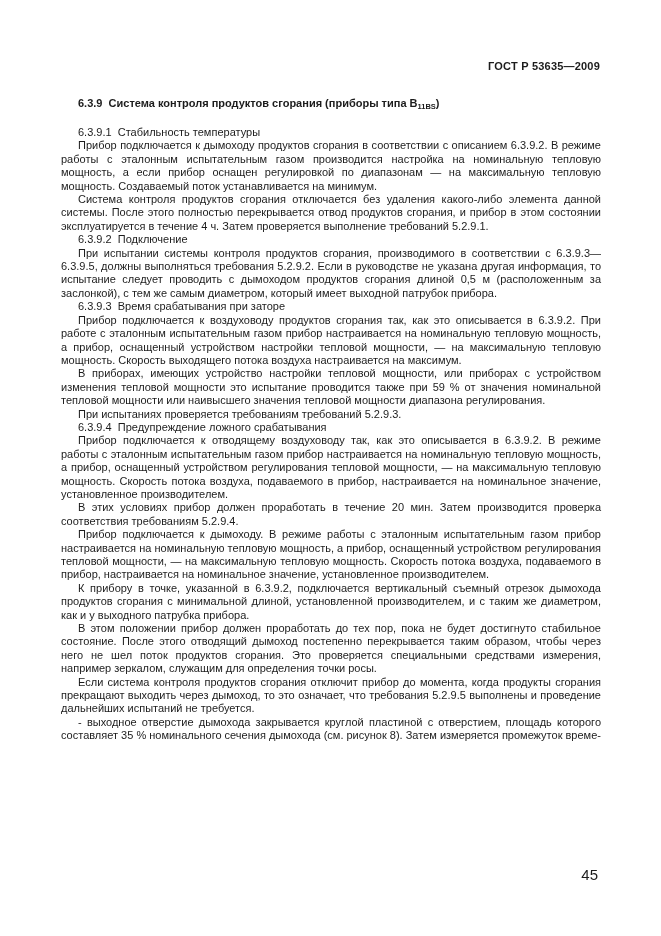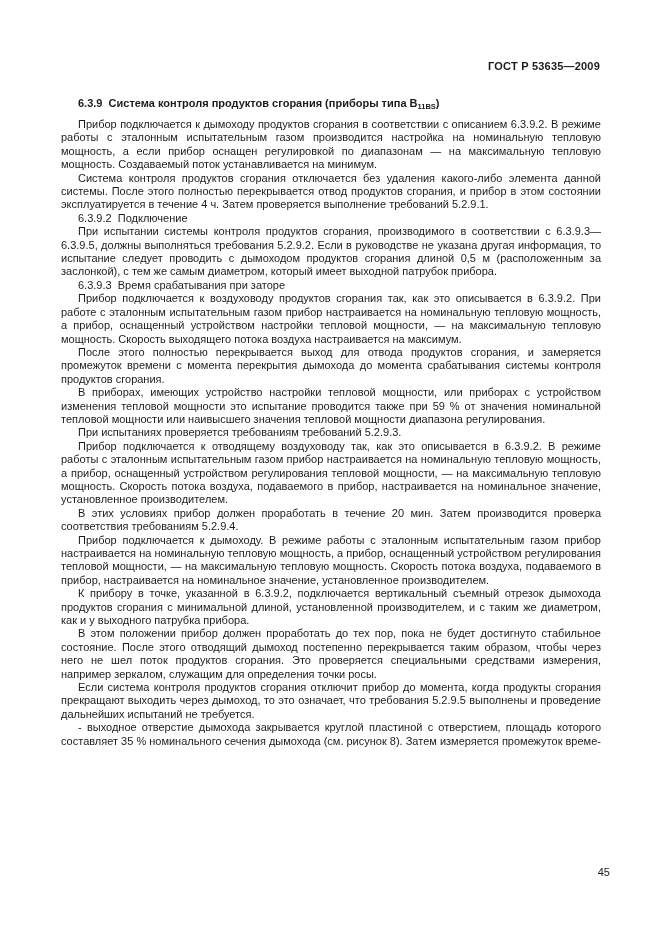--- a/index.html
+++ b/index.html
@@ -24,21 +24,21 @@
     font-weight: bold;
     letter-spacing: 0.2px;
   }
   .content {
     position: absolute;
     left: 61px;
     top: 96px;
     width: 540px;
   }
   .section-heading {
-    margin: 0 0 8px 0;
+    margin: 0 0 16px 0;
     font-size: 11px;
     font-weight: bold;
     line-height: 14px;
     text-indent: 17px;
   }
   .section-heading sub {
     font-size: 7.5px;
     vertical-align: -2px;
     line-height: 0;
   }
@@ -50,43 +50,44 @@
   }
   .paragraph {
     text-align: justify;
   }
   .subheading {
     text-align: left;
   }
   .page-number {
     position: absolute;
     top: 866px;
-    right: 51px;
-    font-size: 11px;
+    right: 63px;
+    font-size: 15px;
   }
 </style>
 </head>
 <body>
 
 <div class="page">
   <div class="running-header">ГОСТ Р 53635—2009</div>
 
   <div class="content">
     <p class="section-heading"><span>6.3.9&nbsp; Система контроля продуктов сгорания (приборы типа B</span><sub>11BS</sub><span>)</span></p>
 
     <div id="blocks">
+        <p class="block subheading">6.3.9.1&nbsp; Стабильность температуры</p>
         <p class="block paragraph">Прибор подключается к дымоходу продуктов сгорания в соответствии с описанием 6.3.9.2. В режиме работы с эталонным испытательным газом производится настройка на номинальную тепловую мощность, а если прибор оснащен регулировкой по диапазонам — на максимальную тепловую мощность. Создаваемый поток устанавливается на минимум.</p>
         <p class="block paragraph">Система контроля продуктов сгорания отключается без удаления какого-либо элемента данной системы. После этого полностью перекрывается отвод продуктов сгорания, и прибор в этом состоянии эксплуатируется в течение 4 ч. Затем проверяется выполнение требований 5.2.9.1.</p>
         <p class="block subheading">6.3.9.2&nbsp; Подключение</p>
         <p class="block paragraph">При испытании системы контроля продуктов сгорания, производимого в соответствии с 6.3.9.3—6.3.9.5, должны выполняться требования 5.2.9.2. Если в руководстве не указана другая информация, то испытание следует проводить с дымоходом продуктов сгорания длиной 0,5 м (расположенным за заслонкой), с тем же самым диаметром, который имеет выходной патрубок прибора.</p>
         <p class="block subheading">6.3.9.3&nbsp; Время срабатывания при заторе</p>
         <p class="block paragraph">Прибор подключается к воздуховоду продуктов сгорания так, как это описывается в 6.3.9.2. При работе с эталонным испытательным газом прибор настраивается на номинальную тепловую мощность, а прибор, оснащенный устройством настройки тепловой мощности, — на максимальную тепловую мощность. Скорость выходящего потока воздуха настраивается на максимум.</p>
-        <p class="block paragraph">После этого полностью перекрывается выход для отвода продуктов сгорания, и замеряется промежуток времени с момента перекрытия дымохода до момента срабатывания системы контроля продуктов сгорания.</p>
         <p class="block paragraph">В приборах, имеющих устройство настройки тепловой мощности, или приборах с устройством изменения тепловой мощности это испытание проводится также при 59 % от значения номинальной тепловой мощности или наивысшего значения тепловой мощности диапазона регулирования.</p>
         <p class="block paragraph">При испытаниях проверяется требованиям требований 5.2.9.3.</p>
+        <p class="block subheading">6.3.9.4&nbsp; Предупреждение ложного срабатывания</p>
         <p class="block paragraph">Прибор подключается к отводящему воздуховоду так, как это описывается в 6.3.9.2. В режиме работы с эталонным испытательным газом прибор настраивается на номинальную тепловую мощность, а прибор, оснащенный устройством регулирования тепловой мощности, — на максимальную тепловую мощность. Скорость потока воздуха, подаваемого в прибор, настраивается на номинальное значение, установленное производителем.</p>
         <p class="block paragraph">В этих условиях прибор должен проработать в течение 20 мин. Затем производится проверка соответствия требованиям 5.2.9.4.</p>
         <p class="block paragraph">Прибор подключается к дымоходу. В режиме работы с эталонным испытательным газом прибор настраивается на номинальную тепловую мощность, а прибор, оснащенный устройством регулирования тепловой мощности, — на максимальную тепловую мощность. Скорость потока воздуха, подаваемого в прибор, настраивается на номинальное значение, установленное производителем.</p>
         <p class="block paragraph">К прибору в точке, указанной в 6.3.9.2, подключается вертикальный съемный отрезок дымохода продуктов сгорания с минимальной длиной, установленной производителем, и с таким же диаметром, как и у выходного патрубка прибора.</p>
         <p class="block paragraph">В этом положении прибор должен проработать до тех пор, пока не будет достигнуто стабильное состояние. После этого отводящий дымоход постепенно перекрывается таким образом, чтобы через него не шел поток продуктов сгорания. Это проверяется специальными средствами измерения, например зеркалом, служащим для определения точки росы.</p>
         <p class="block paragraph">Если система контроля продуктов сгорания отключит прибор до момента, когда продукты сгорания прекращают выходить через дымоход, то это означает, что требования 5.2.9.5 выполнены и проведение дальнейших испытаний не требуется.</p>
         <p class="block paragraph">- выходное отверстие дымохода закрывается круглой пластиной с отверстием, площадь которого составляет 35 % номинального сечения дымохода (см. рисунок 8). Затем измеряется промежуток време-</p>
       </div>
   </div>
 

